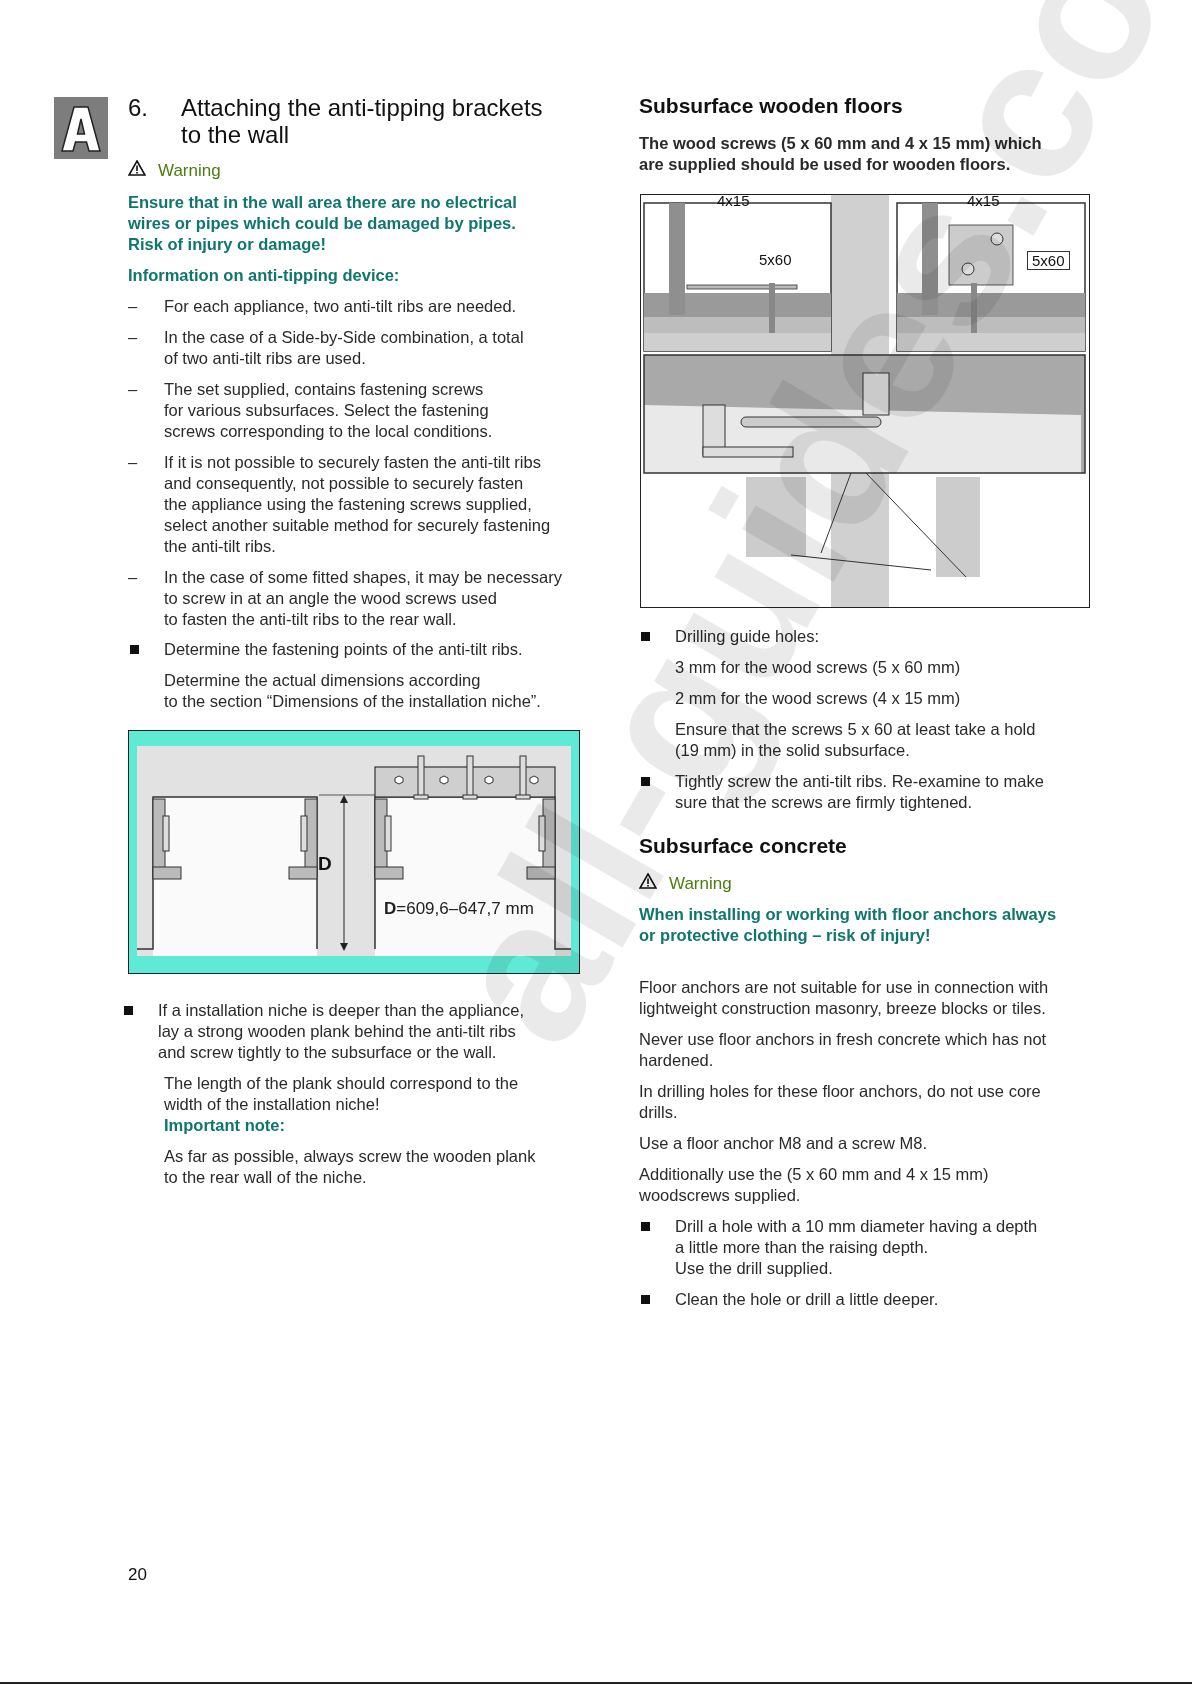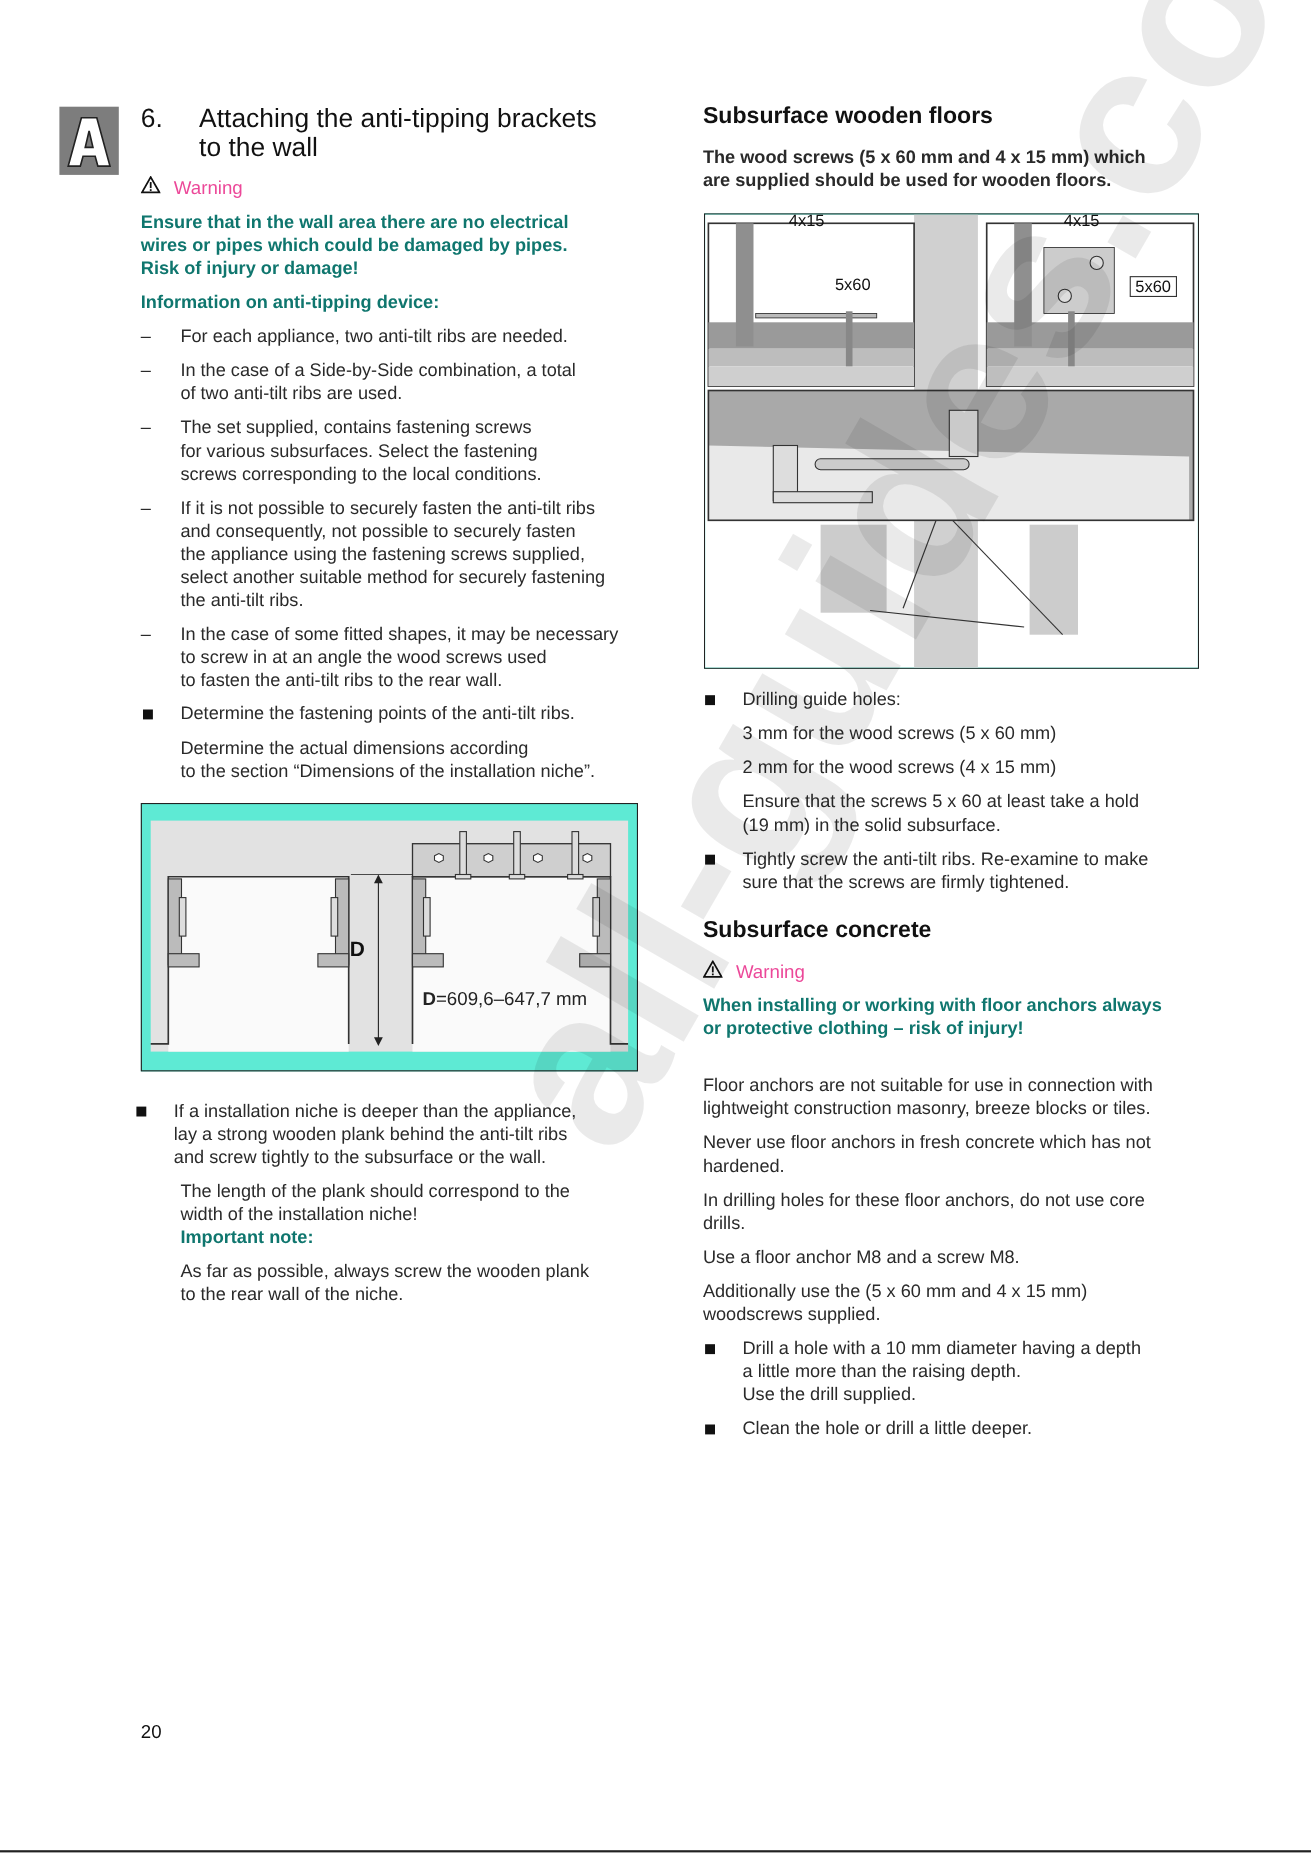--- a/index.html
+++ b/index.html
@@ -3,21 +3,21 @@
 <meta charset="utf-8">
 <style>
   html, body { margin:0; padding:0; background:#fff; }
   body { width:1192px; height:1685px; position:relative; overflow:hidden;
          font-family:"Liberation Sans", sans-serif; color:#1a1a1a; }
   .tab-a { position:absolute; left:54px; top:97px; width:54px; height:62px; background:#7d7d7d; }
   .tab-a svg { display:block; }
   .h1 { position:absolute; font-size:24px; line-height:27px; color:#111; }
   .h1 .num { position:absolute; left:0; }
   .h1 .txt { position:absolute; left:53px; width:420px; }
-  .warn { position:absolute; font-size:17px; color:#ec4899; display:flex; align-items:center; }
+  .warn { position:absolute; font-size:17px; color:#4d7c0f; display:flex; align-items:center; }
   .warn .tri { width:30px; display:inline-block; }
   .bold { position:absolute; font-weight:bold; font-size:16.5px; line-height:21px; color:#0f766e; }
   .p { position:absolute; font-size:16.5px; line-height:21px; color:#2a2a2a; }
   .li { position:absolute; font-size:16.5px; line-height:21px; color:#2a2a2a; padding-left:36px; }
   .li .mk { position:absolute; left:0; top:0; }
   .li .sq { position:absolute; left:2px; top:6px; width:9px; height:9px; background:#111; }
   .h2 { position:absolute; font-size:21px; font-weight:bold; color:#111; font-weight:600; }
   .fig { position:absolute; border:1.5px solid #222; background:#5eead4; }
   .pagenum { position:absolute; left:128px; top:1565px; font-size:17px; color:#111; }
   .rule { position:absolute; left:0; right:0; top:1682px; height:2px; background:#222; }

